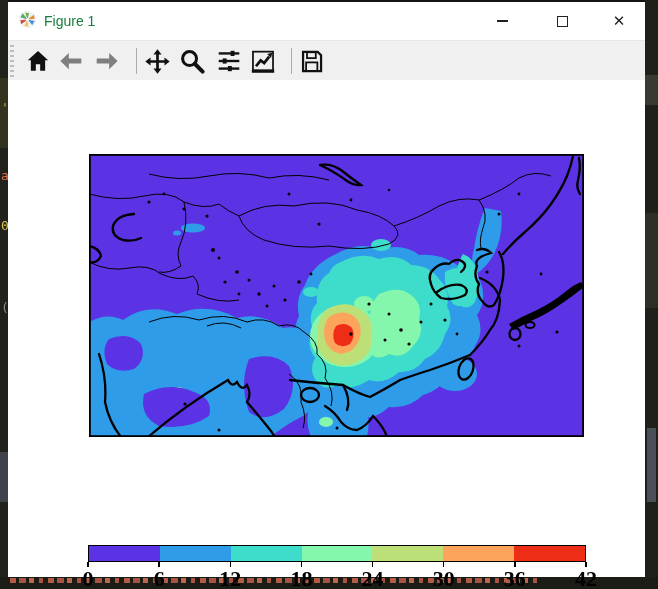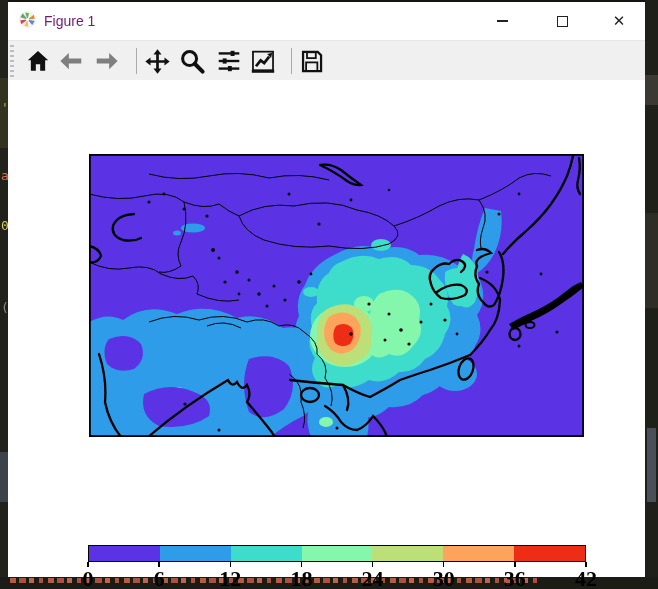--- a/index.html
+++ b/index.html
@@ -10,21 +10,21 @@
   }
   
   .backdrop-block { position:absolute; }
   .edge-glyph { position:absolute; font:13px "DejaVu Sans Mono", monospace; }
   .term-frag { position:absolute; height:5px; opacity:.9; filter:blur(.4px);
     background:repeating-linear-gradient(90deg,#c4644c 0 6px,transparent 6px 9px,#b85a46 9px 16px,transparent 16px 19px,#cf6f55 19px 24px,transparent 24px 29px,#b85a46 29px 33px,transparent 33px 38px); }
   
   .window { position:absolute; left:8px; top:2px; width:637px; height:575px; background:#fff; }
   .titlebar { position:absolute; left:0; top:0; width:100%; height:38px; background:#fff; }
   .app-icon { position:absolute; left:10px; top:8px; width:19px; height:19px; }
-  .title-text { position:absolute; left:36px; top:11px; font-size:14px; color:#701a75; }
+  .title-text { position:absolute; left:36px; top:11px; font-size:14px; color:#15803d; }
   .win-btn { position:absolute; top:0; width:46px; height:38px; display:flex; align-items:center; justify-content:center; background:transparent; border:none; cursor:default; }
   .win-btn .bar { width:11px; height:2px; background:#222; }
   .win-btn .box { width:11px; height:11px; border:1.4px solid #222; }
   .win-btn .xg { font-size:15px; color:#222; line-height:1; font-family:"DejaVu Sans",sans-serif; }
   
   .toolbar { position:absolute; left:0; top:38px; width:100%; height:40px; background:#f0f0f0; border-top:1px solid #e6e6e6; }
   .grip { position:absolute; left:2px; top:4px; width:4px; height:32px;
     background:repeating-linear-gradient(180deg,#bdbdbd 0 2px,transparent 2px 5px); }
   .tb-btn { position:absolute; top:6px; width:30px; height:28px; border:none; background:transparent; display:flex; align-items:center; justify-content:center; }
   .tb-sep { position:absolute; top:7px; width:1px; height:26px; background:#ababab; }

